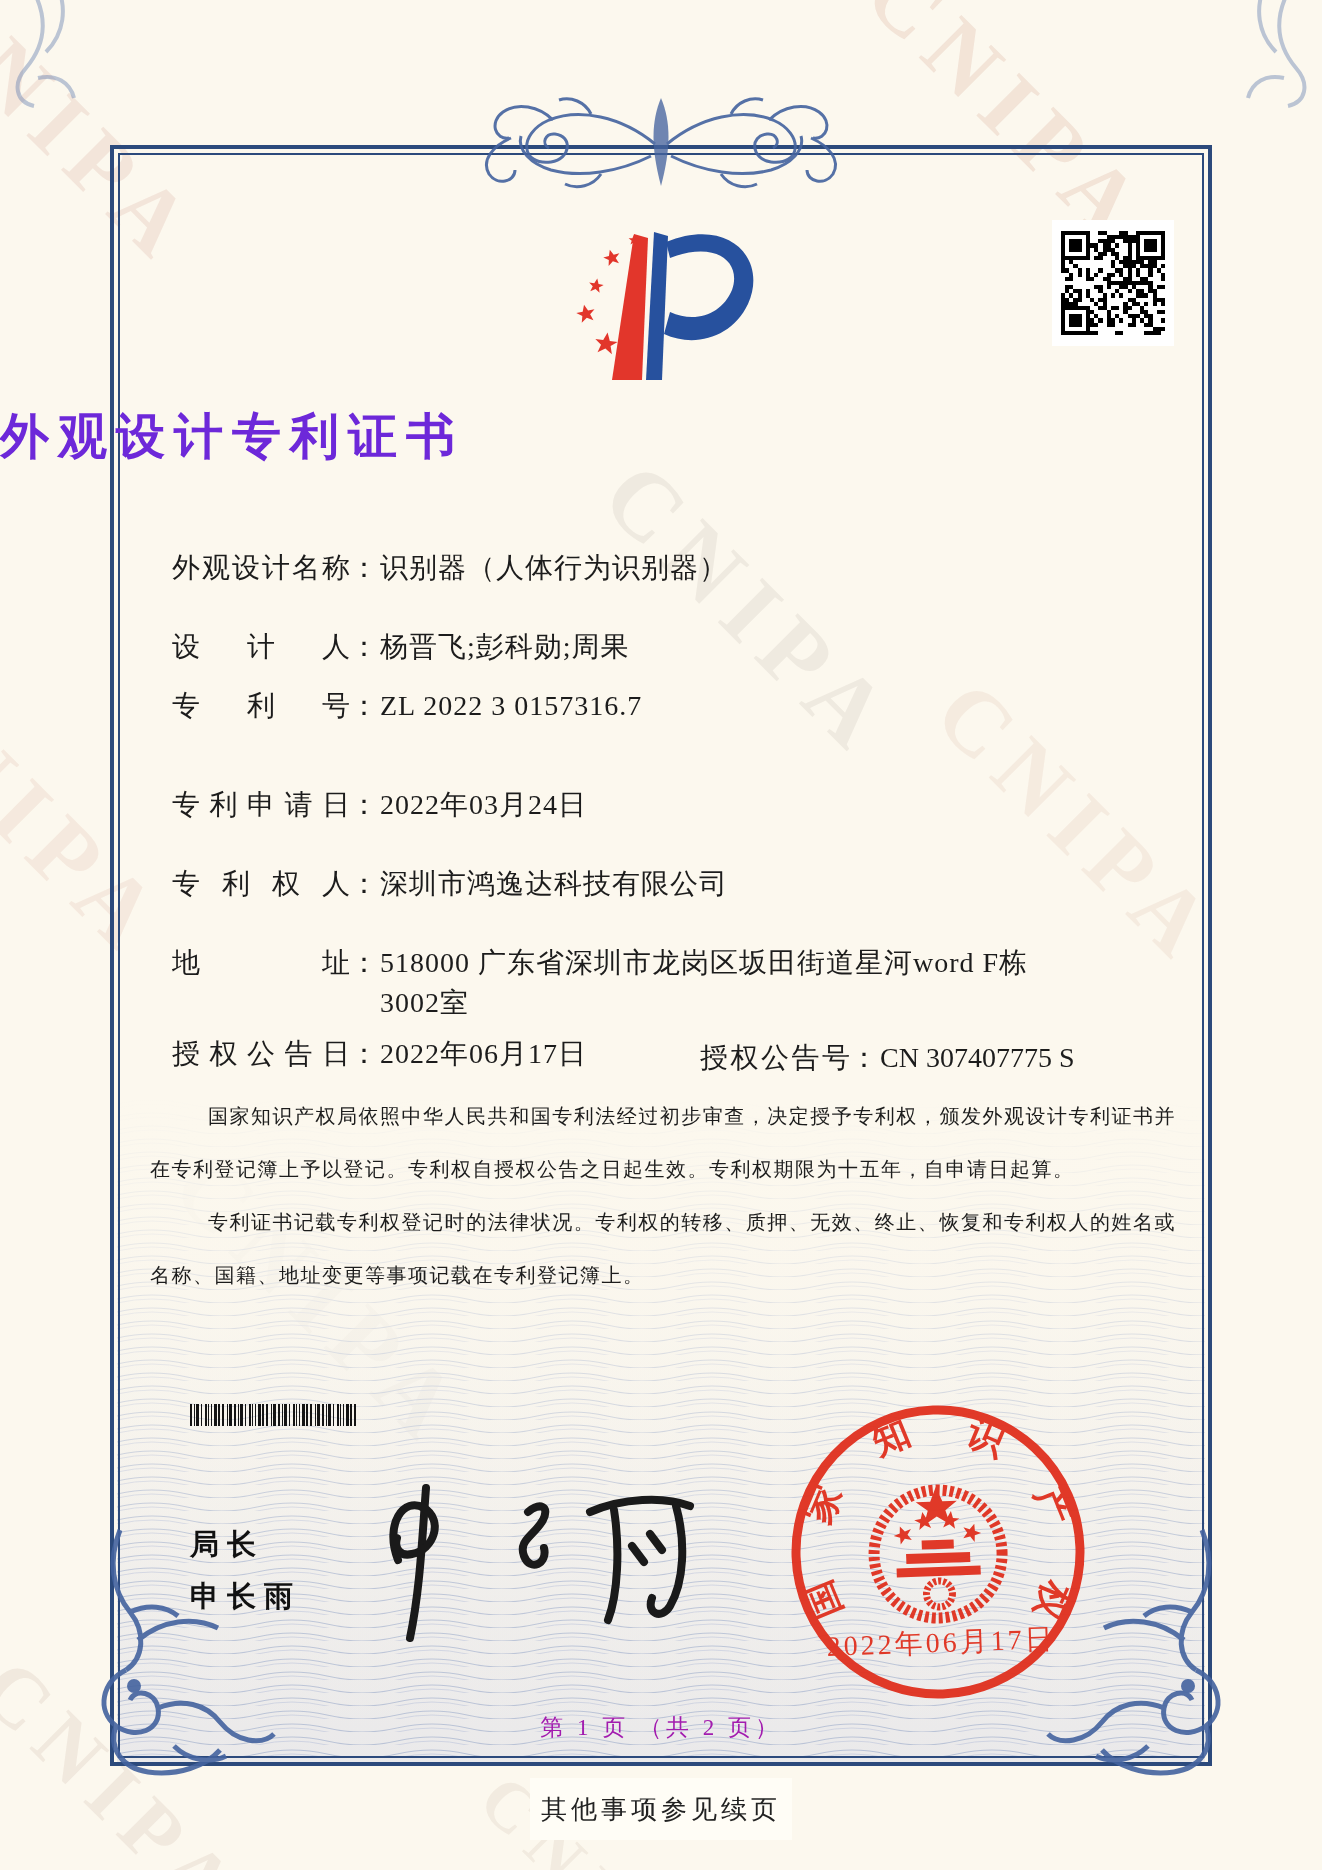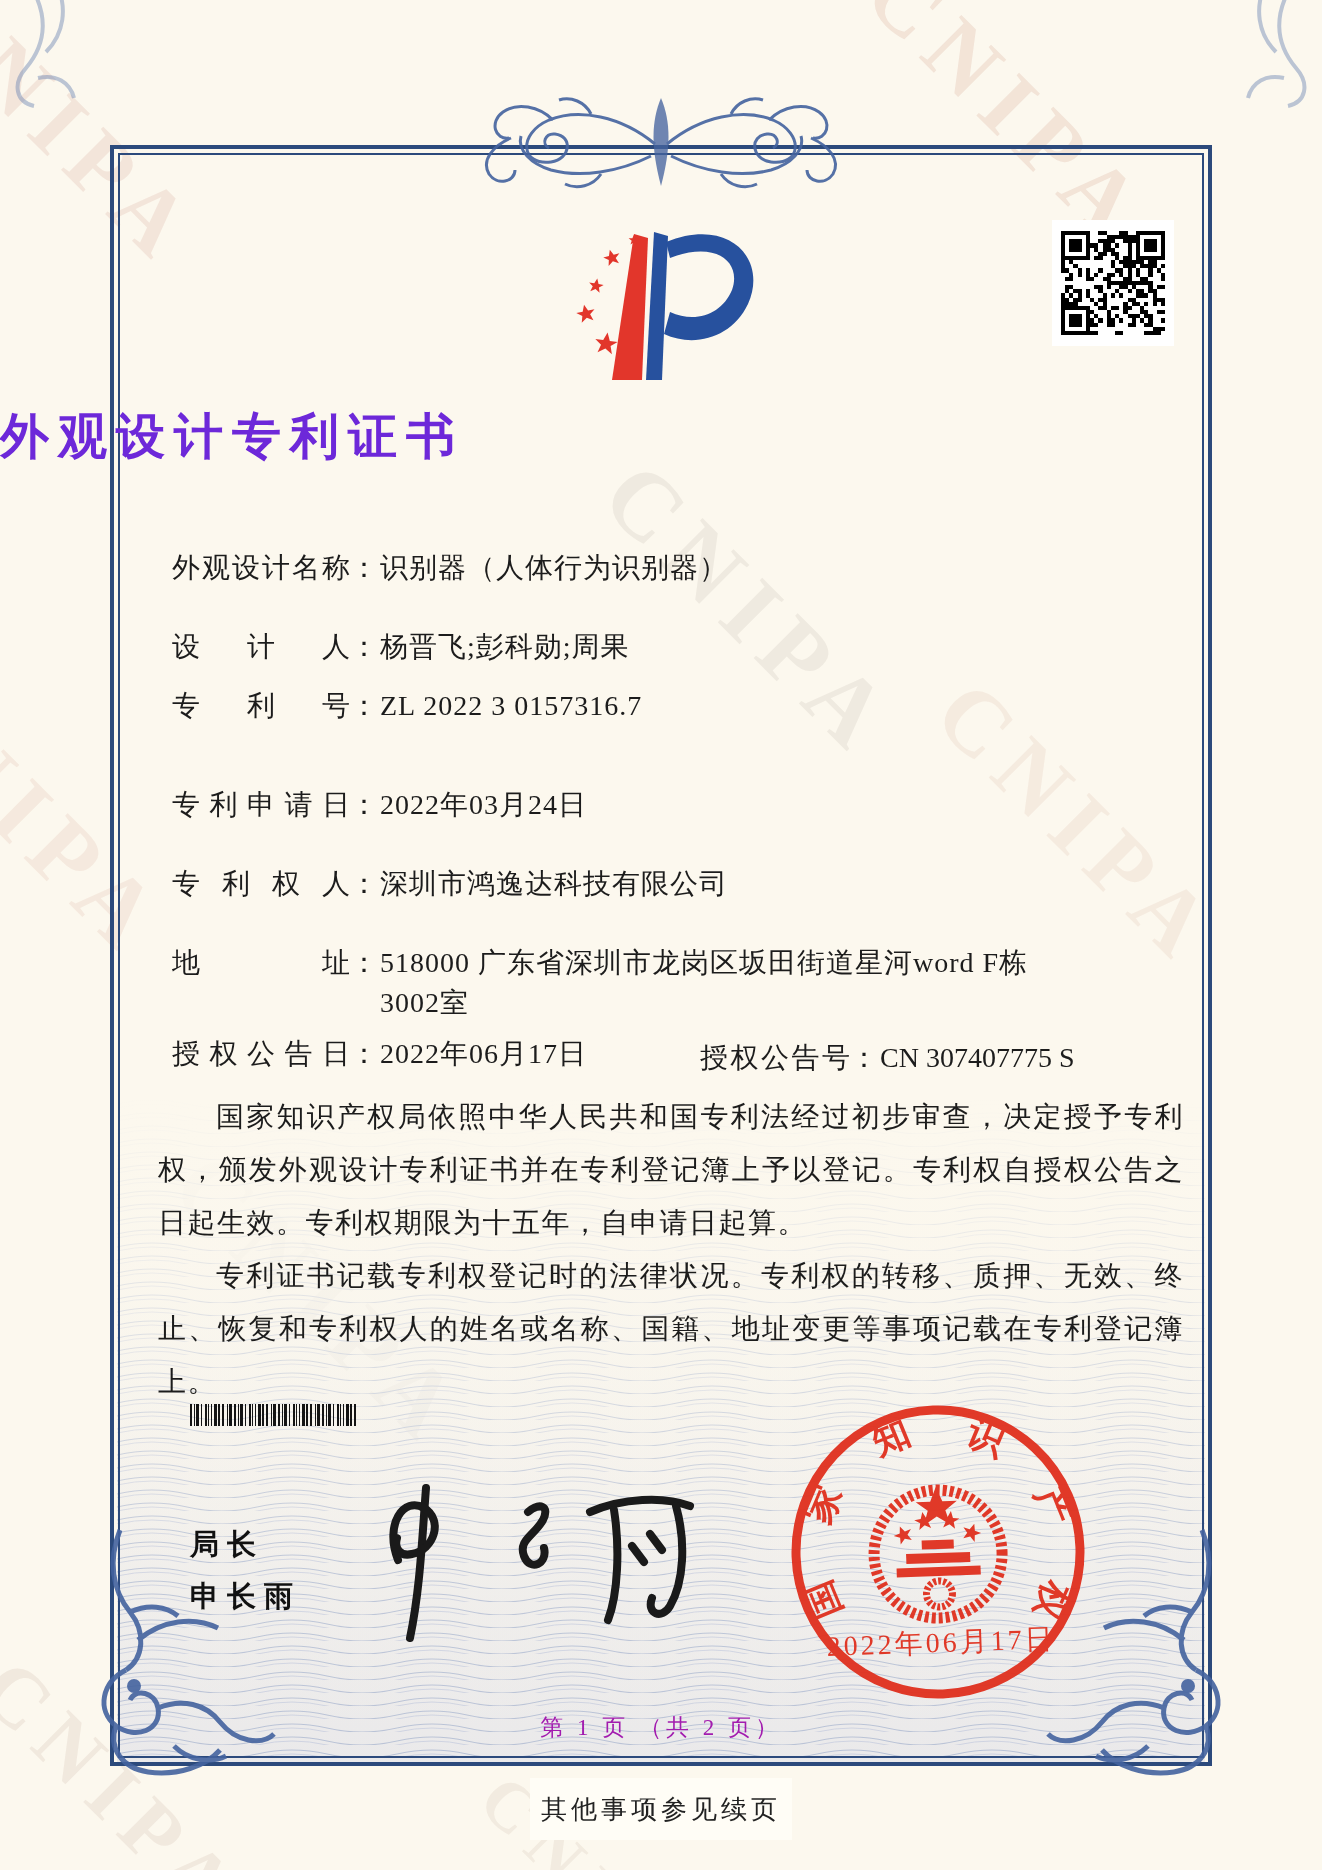--- a/index.html
+++ b/index.html
@@ -32,22 +32,22 @@
   }
   
   .field-row{position:absolute; left:172px; width:1010px; font-size:28px; line-height:40px;}
   .f-label{display:inline-block; width:178px; text-align:justify; text-align-last:justify; vertical-align:top;}
   .f-colon{display:inline-block; width:30px; vertical-align:top;}
   .f-value{display:inline-block; width:740px; vertical-align:top; letter-spacing:1px;}
   .grant-no{position:absolute; left:528px; top:4px; white-space:nowrap;}
   .grant-no .f-label{width:150px;}
   
   .body-text{
-    position:absolute; left:158px; top:1090px; width:1026px;
-    font-size:28px; line-height:53px; text-align:justify; letter-spacing:1.5px;
+    position:absolute; left:150px; top:1090px; width:1026px;
+    font-size:20px; line-height:53px; text-align:justify; letter-spacing:1.5px;
   }
   .body-text p{margin:0; text-indent:58px;}
   
   .band{position:absolute; left:117px; top:1095px; width:1088px; height:670px;}
   
   .barcode{position:absolute; left:190px; top:1404px; height:22px; font-size:0;}
   .barcode i{display:inline-block; height:22px; background:#141414;}
   
   .signer{
     position:absolute; left:190px; top:1518px;

